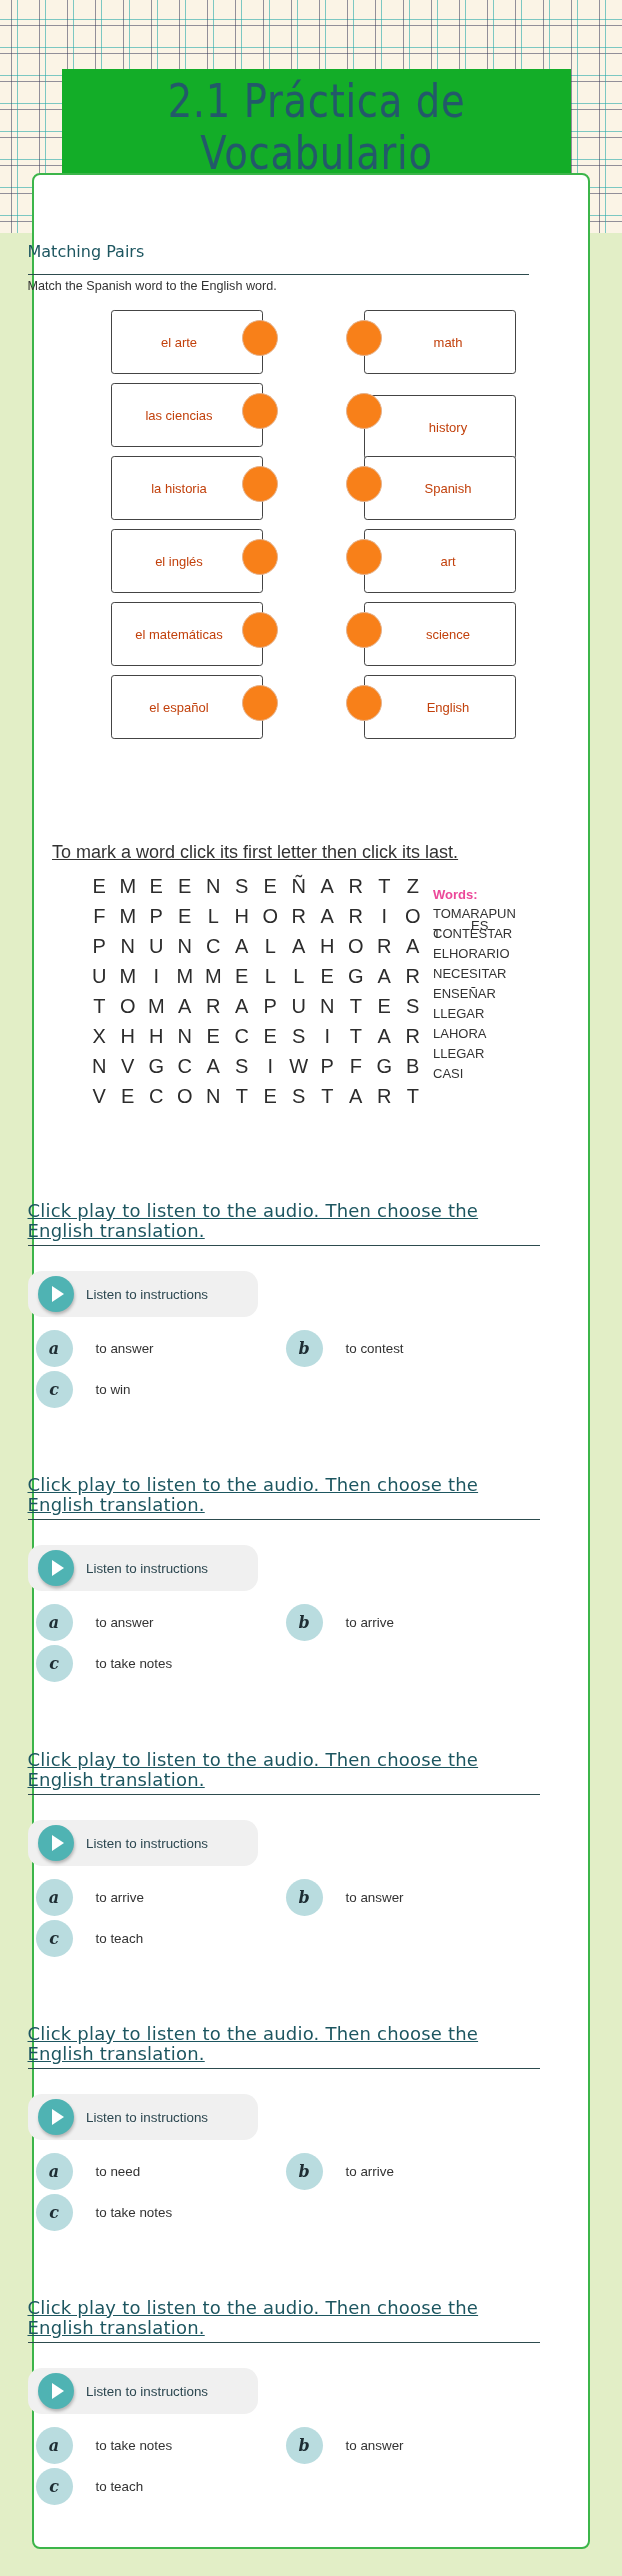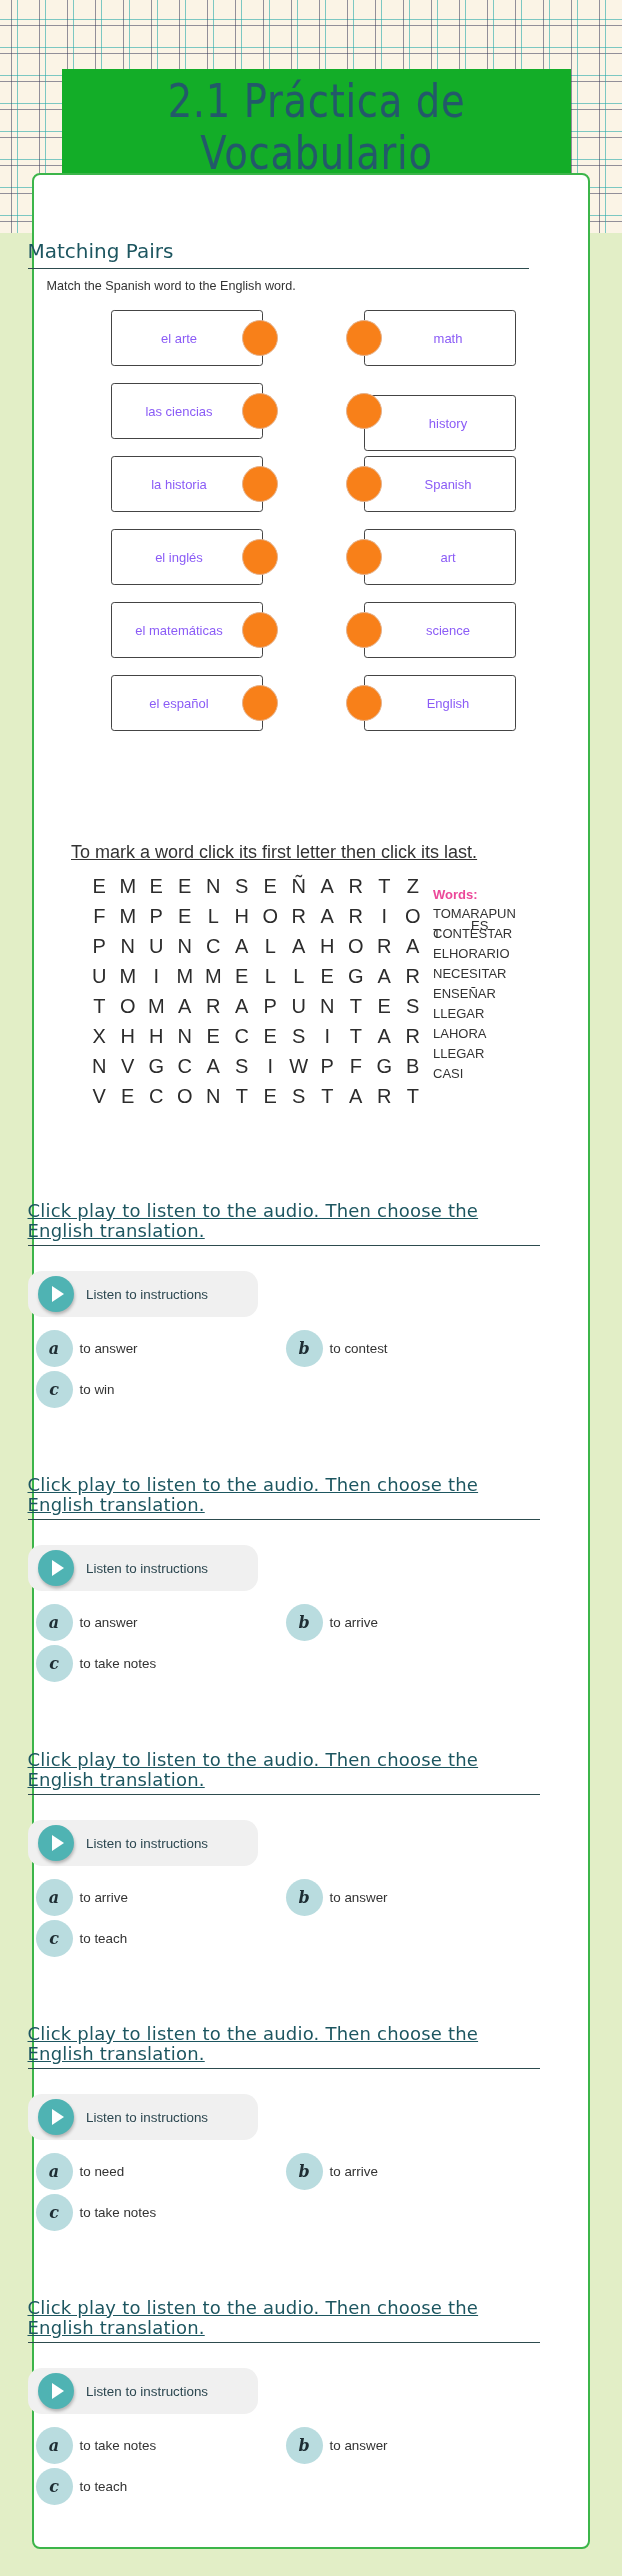--- a/index.html
+++ b/index.html
@@ -43,29 +43,28 @@
     font-family: "DejaVu Sans", sans-serif;
     color: #1d5660;
     font-weight: normal;
     border-bottom: 1.6px solid #2d4b4e;
   }
   .instr {
     position: absolute;
     font-size: 12.6px;
     color: #333;
     font-family: "Liberation Sans", sans-serif;
-    margin-left: 19px;
   }
   
   .pair-box {
-    position: absolute; width: 152px; height: 56px;
+    position: absolute; width: 152px; height: 64px;
     border: 1.2px solid #444; border-radius: 3.2px;
     background: #fff;
     display: flex; align-items: center; justify-content: center;
-    font-size: 13px; color: #8b5cf6;
+    font-size: 13px; color: #c2410c;
   }
   .pair-box.left { left: 77px; padding-right: 16px; }
   .pair-box.right { left: 330px; padding-left: 16px; }
   .pair-box span { position: relative; z-index: 1; }
   .dot {
     position: absolute; width: 36px; height: 36px; border-radius: 50%;
     background: #f88019; border: 1.2px solid #e5b28c;
     z-index: 2;
   }
   
@@ -113,34 +112,34 @@
   }
   .listen-label { font-size: 13.4px; color: #2c4750; }
   .opt { position: absolute; display: flex; align-items: center; cursor: pointer; }
   .opt-badge {
     width: 37px; height: 37px; border-radius: 50%;
     background: #b9dcdf;
     display: flex; align-items: center; justify-content: center;
     font-family: "DejaVu Serif", serif; font-style: italic; font-weight: bold;
     font-size: 16px; color: #1e2d33;
   }
-  .opt-text { margin-left: 7px; font-size: 13.4px; color: #333; text-align: center; }
+  .opt-text { margin-left: 23px; font-size: 13.4px; color: #333; text-align: center; }
 </style>
 </head>
 <body>
 
 <div class="bg-pattern"></div>
 
 <div class="title-banner">
   <h1>2.1 Práctica de Vocabulario</h1>
 </div>
 
 <div class="card">
 
-  <div class="section-heading" style="left:-6.5px; top:65px; width:501px; font-size:20px; line-height:23px; padding-bottom:5px; left:-6.5px;">
+  <div class="section-heading" style="left:-6.5px; top:65px; width:501px; font-size:16px; line-height:23px; padding-bottom:11px; left:-6.5px;">
     <span>Matching Pairs</span>
   </div>
   <div class="instr" style="left:-6.5px; top:104px;">Match the Spanish word to the English word.</div>
 
   <div id="pairs">
       <div class="pair-box left" style="top: 135px;">
         <span>el arte</span>
       </div>
       <div class="dot" style="left: 208px; top: 145px;"></div>
       <div class="pair-box right" style="top: 135px;">

